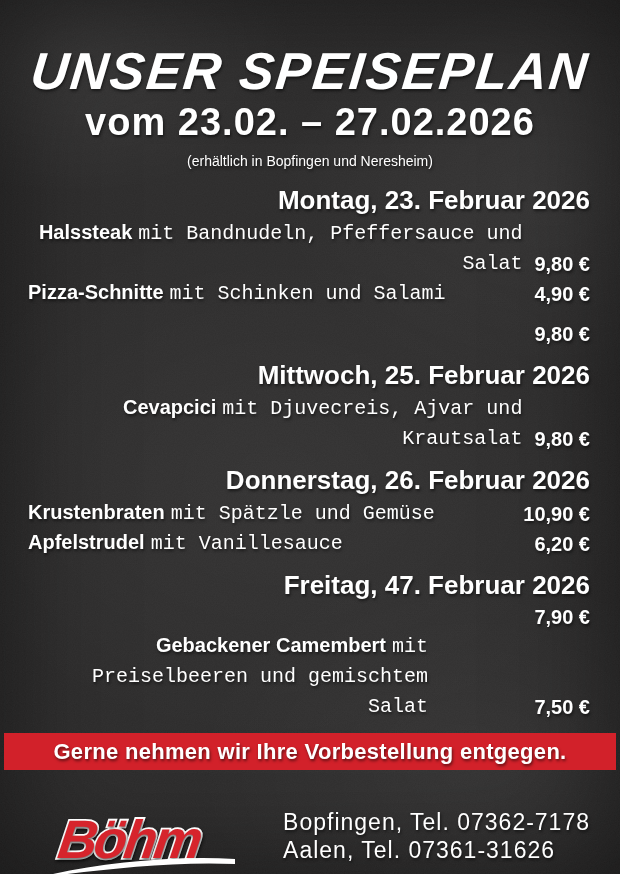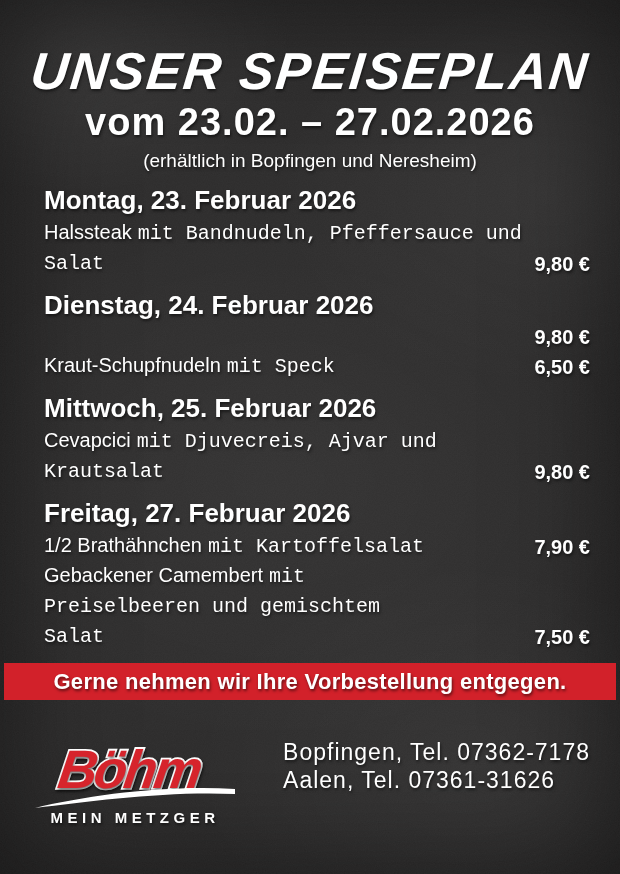--- a/index.html
+++ b/index.html
@@ -48,42 +48,42 @@
   }
   .date-range {
     margin-top: 4px;
     font-size: 38px;
     line-height: 36px;
     font-weight: bold;
     letter-spacing: 1px;
   }
   .availability {
     margin-top: 10px;
-    font-size: 19px;
+    font-size: 14px;
     line-height: 22px;
     font-weight: 400;
   }
   
-  .menu { margin: 13px 30px 0 44px; }
+  .menu { margin: 13px 30px 0 28px; text-align: right; }
   .day { margin-bottom: 12px; }
   .day-heading {
     font-size: 26px;
     line-height: 30px;
     margin-bottom: 3px;
     font-weight: bold;
   }
   .item-row {
     display: flex;
     align-items: flex-end;
     font-size: 20px;
     line-height: 28px;
   }
   .item-text { flex: 0 1 auto; }
   .item-text.narrow { max-width: 400px; }
-  .dish { font-weight: normal; margin-right: 6px; }
+  .dish { font-weight: bold; margin-right: 6px; }
   .desc { font-weight: 400; font-family: Liberation Mono, monospace; }
   .price {
     margin-left: auto;
     padding-left: 12px;
     font-weight: bold;
     white-space: nowrap;
   }
   
   .banner {
     margin: 12px 4px 0 4px;
@@ -138,46 +138,55 @@
     </div>
 
     <div class="menu">
 
       <div class="day">
         <div class="day-heading">Montag, 23. Februar 2026</div>
         <div class="item-row">
           <div class="item-text"><span class="dish">Halssteak</span><span class="desc">mit Bandnudeln, Pfeffersauce und Salat</span></div>
           <div class="price">9,80 €</div>
         </div>
-      </div>
-
-      <div class="day">
-        <div class="day-heading">Dienstag, 24. Februar 2026</div>
+        <div class="item-row">
+          <div class="item-text"><span class="dish">Pizza-Schnitte</span><span class="desc">mit Schinken und Salami</span></div>
+          <div class="price">4,90 €</div>
+        </div>
+      </div>
+
+      <div class="day">
         <div class="item-row">
           <div class="price">9,80 €</div>
-        </div>
-        <div class="item-row">
-          <div class="item-text"><span class="dish">Kraut-Schupfnudeln</span><span class="desc">mit Speck</span></div>
-          <div class="price">6,50 €</div>
         </div>
       </div>
 
       <div class="day">
         <div class="day-heading">Mittwoch, 25. Februar 2026</div>
         <div class="item-row">
           <div class="item-text"><span class="dish">Cevapcici</span><span class="desc">mit Djuvecreis, Ajvar und Krautsalat</span></div>
           <div class="price">9,80 €</div>
         </div>
       </div>
 
-
-      <div class="day">
-        <div class="day-heading">Freitag, 27. Februar 2026</div>
-        <div class="item-row">
-          <div class="item-text"><span class="dish">1/2 Brathähnchen</span><span class="desc">mit Kartoffelsalat</span></div>
+      <div class="day">
+        <div class="day-heading">Donnerstag, 26. Februar 2026</div>
+        <div class="item-row">
+          <div class="item-text"><span class="dish">Krustenbraten</span><span class="desc">mit Spätzle und Gemüse</span></div>
+          <div class="price">10,90 €</div>
+        </div>
+        <div class="item-row">
+          <div class="item-text"><span class="dish">Apfelstrudel</span><span class="desc">mit Vanillesauce</span></div>
+          <div class="price">6,20 €</div>
+        </div>
+      </div>
+
+      <div class="day">
+        <div class="day-heading">Freitag, 47. Februar 2026</div>
+        <div class="item-row">
           <div class="price">7,90 €</div>
         </div>
         <div class="item-row">
           <div class="item-text narrow"><span class="dish">Gebackener Camembert</span><span class="desc">mit Preiselbeeren und gemischtem Salat</span></div>
           <div class="price">7,50 €</div>
         </div>
       </div>
 
     </div>
 

